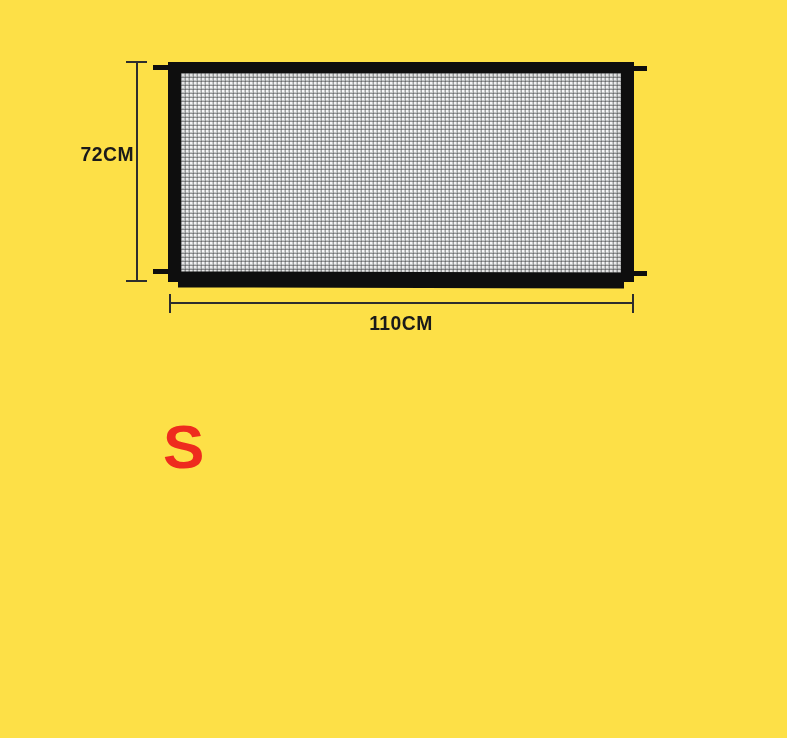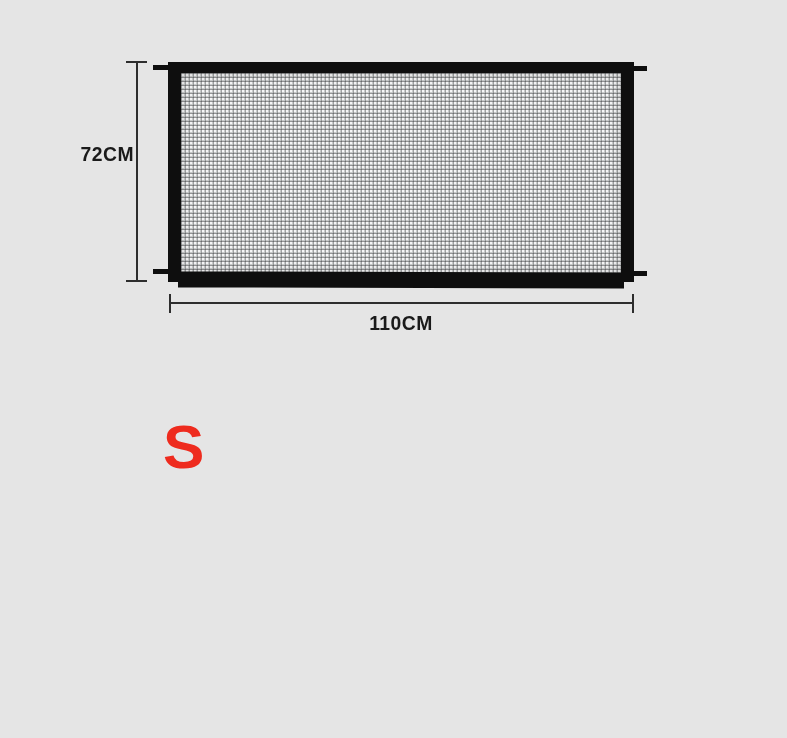--- a/index.html
+++ b/index.html
@@ -4,21 +4,21 @@
 <style>
   html, body {
     margin: 0;
     padding: 0;
     background: #ffffff;
   }
   .canvas {
     position: relative;
     width: 787px;
     height: 738px;
-    background: #e5e5e5;
+    background: #fde047;
     overflow: hidden;
     font-family: "Liberation Sans", sans-serif;
   }
 
   
   .gate-frame {
     position: absolute;
     left: 168px;
     top: 62px;
     width: 466px;

